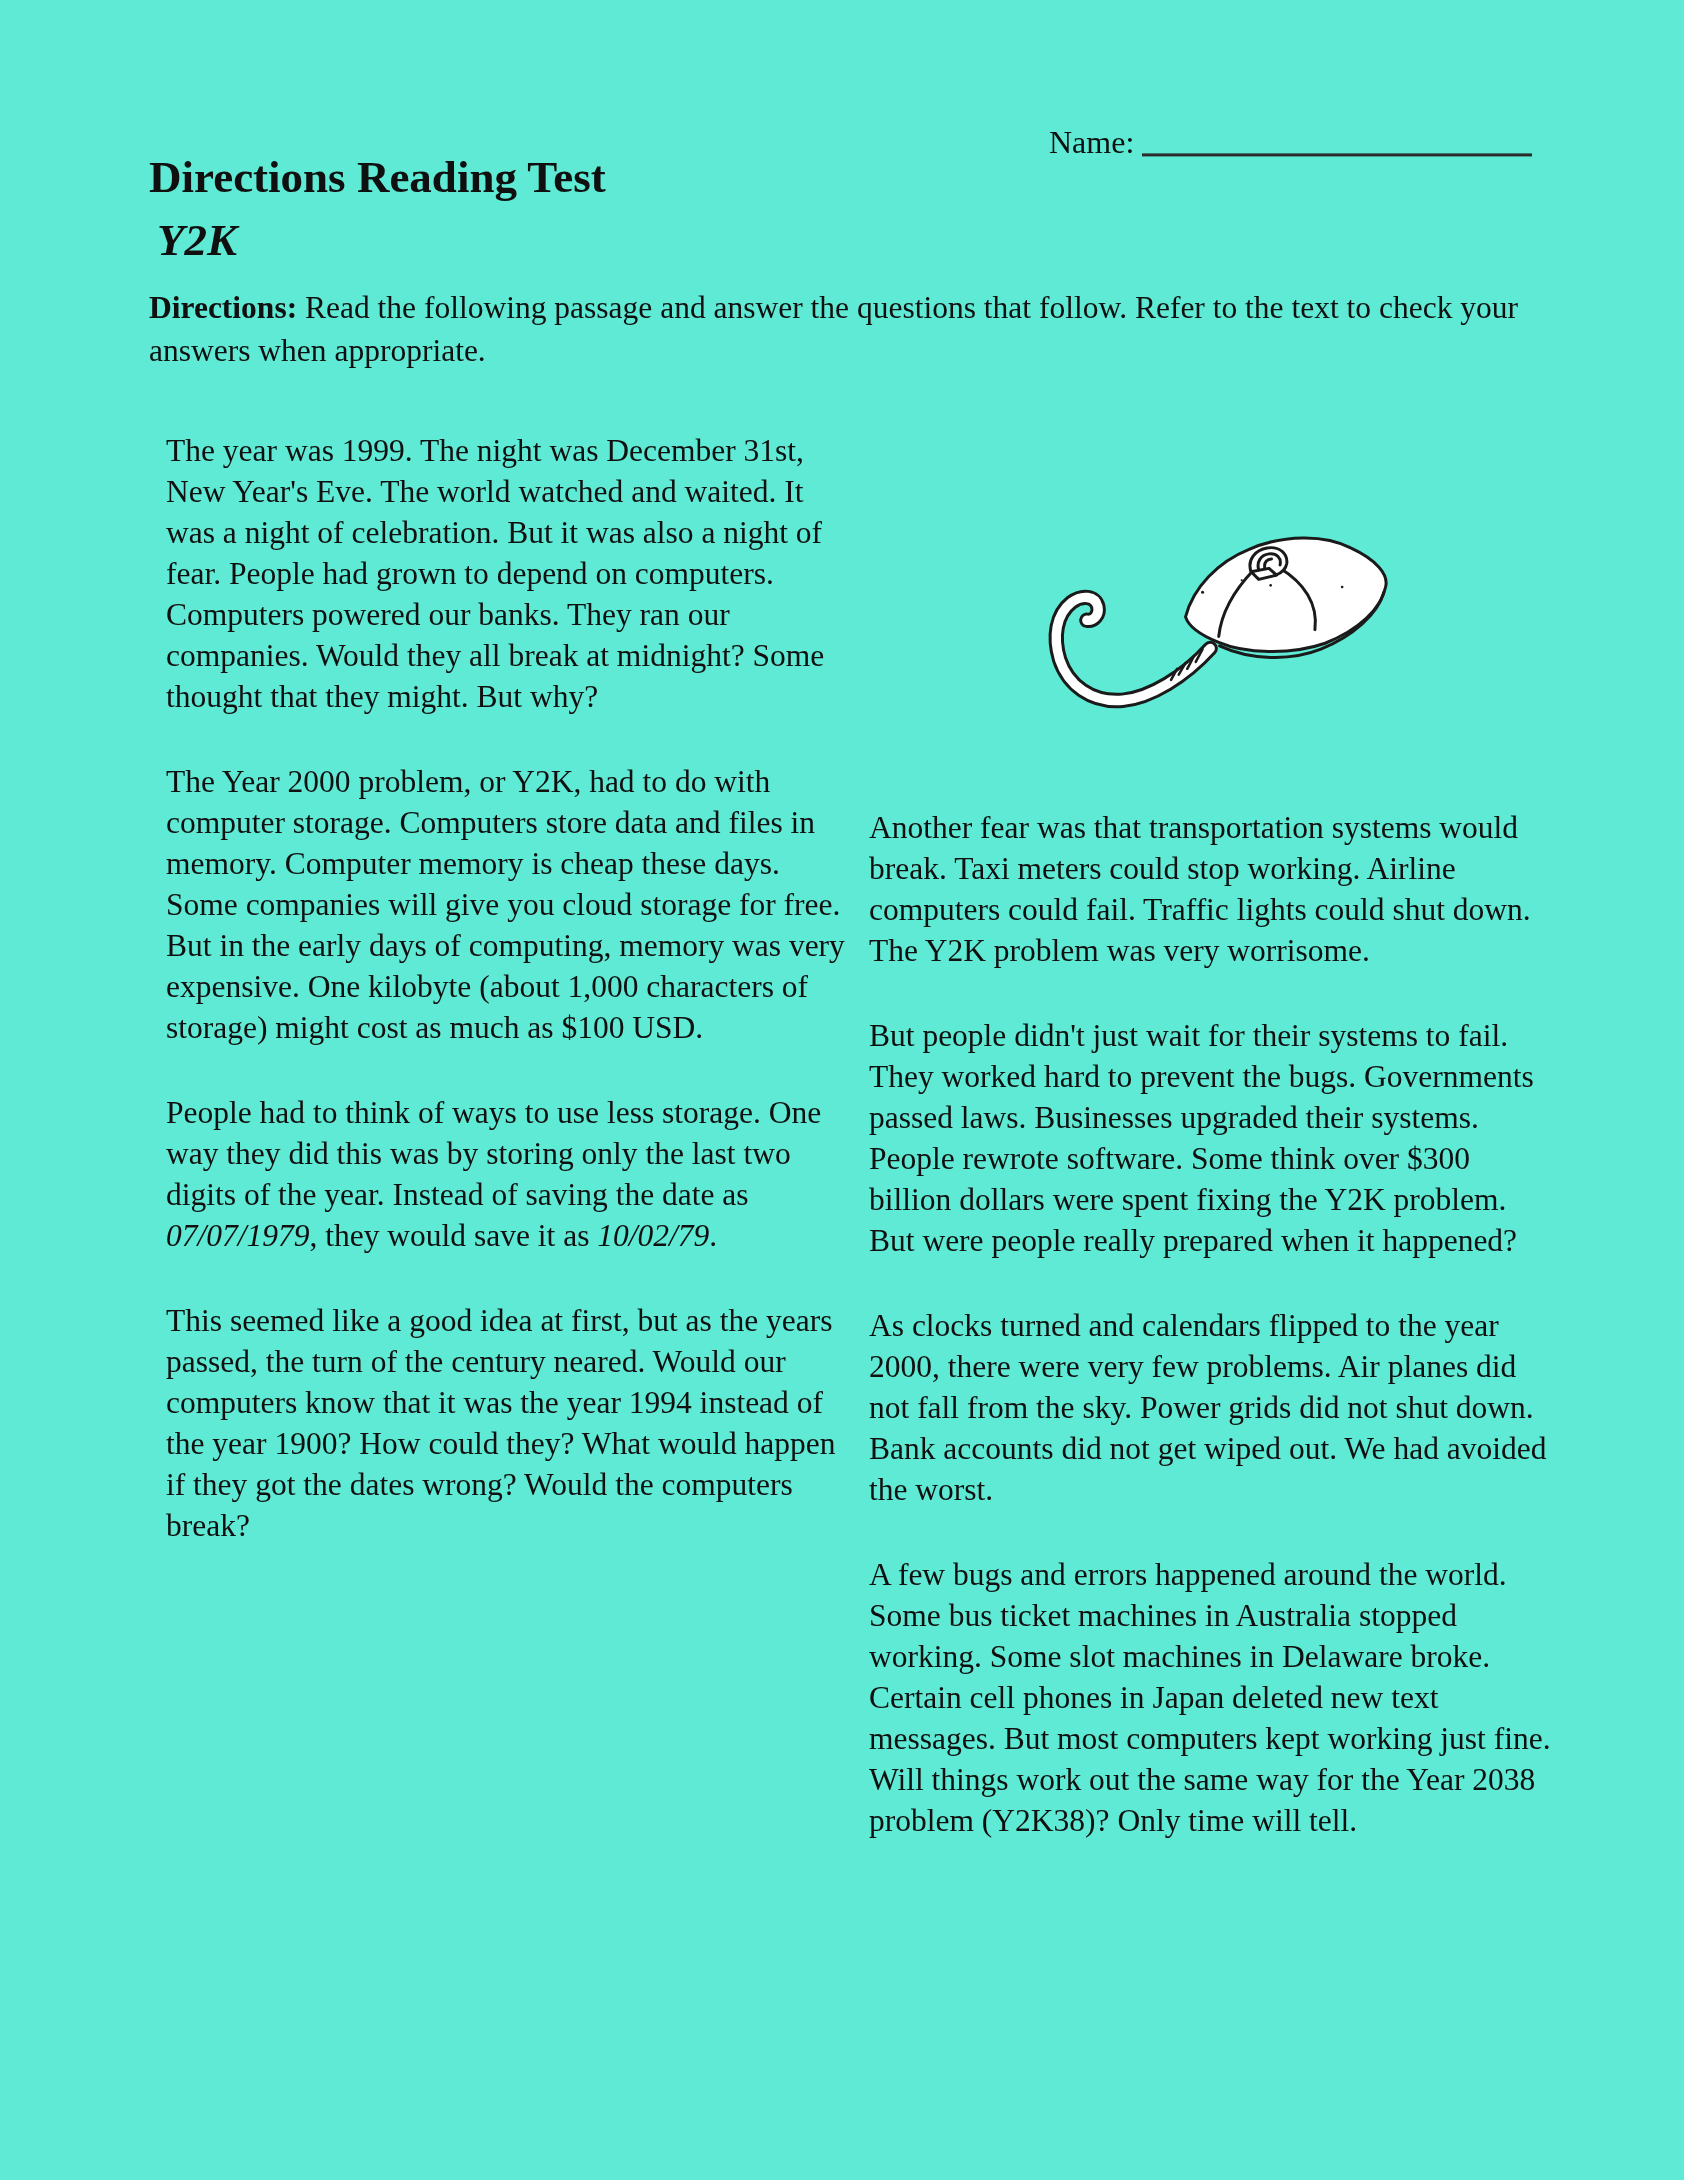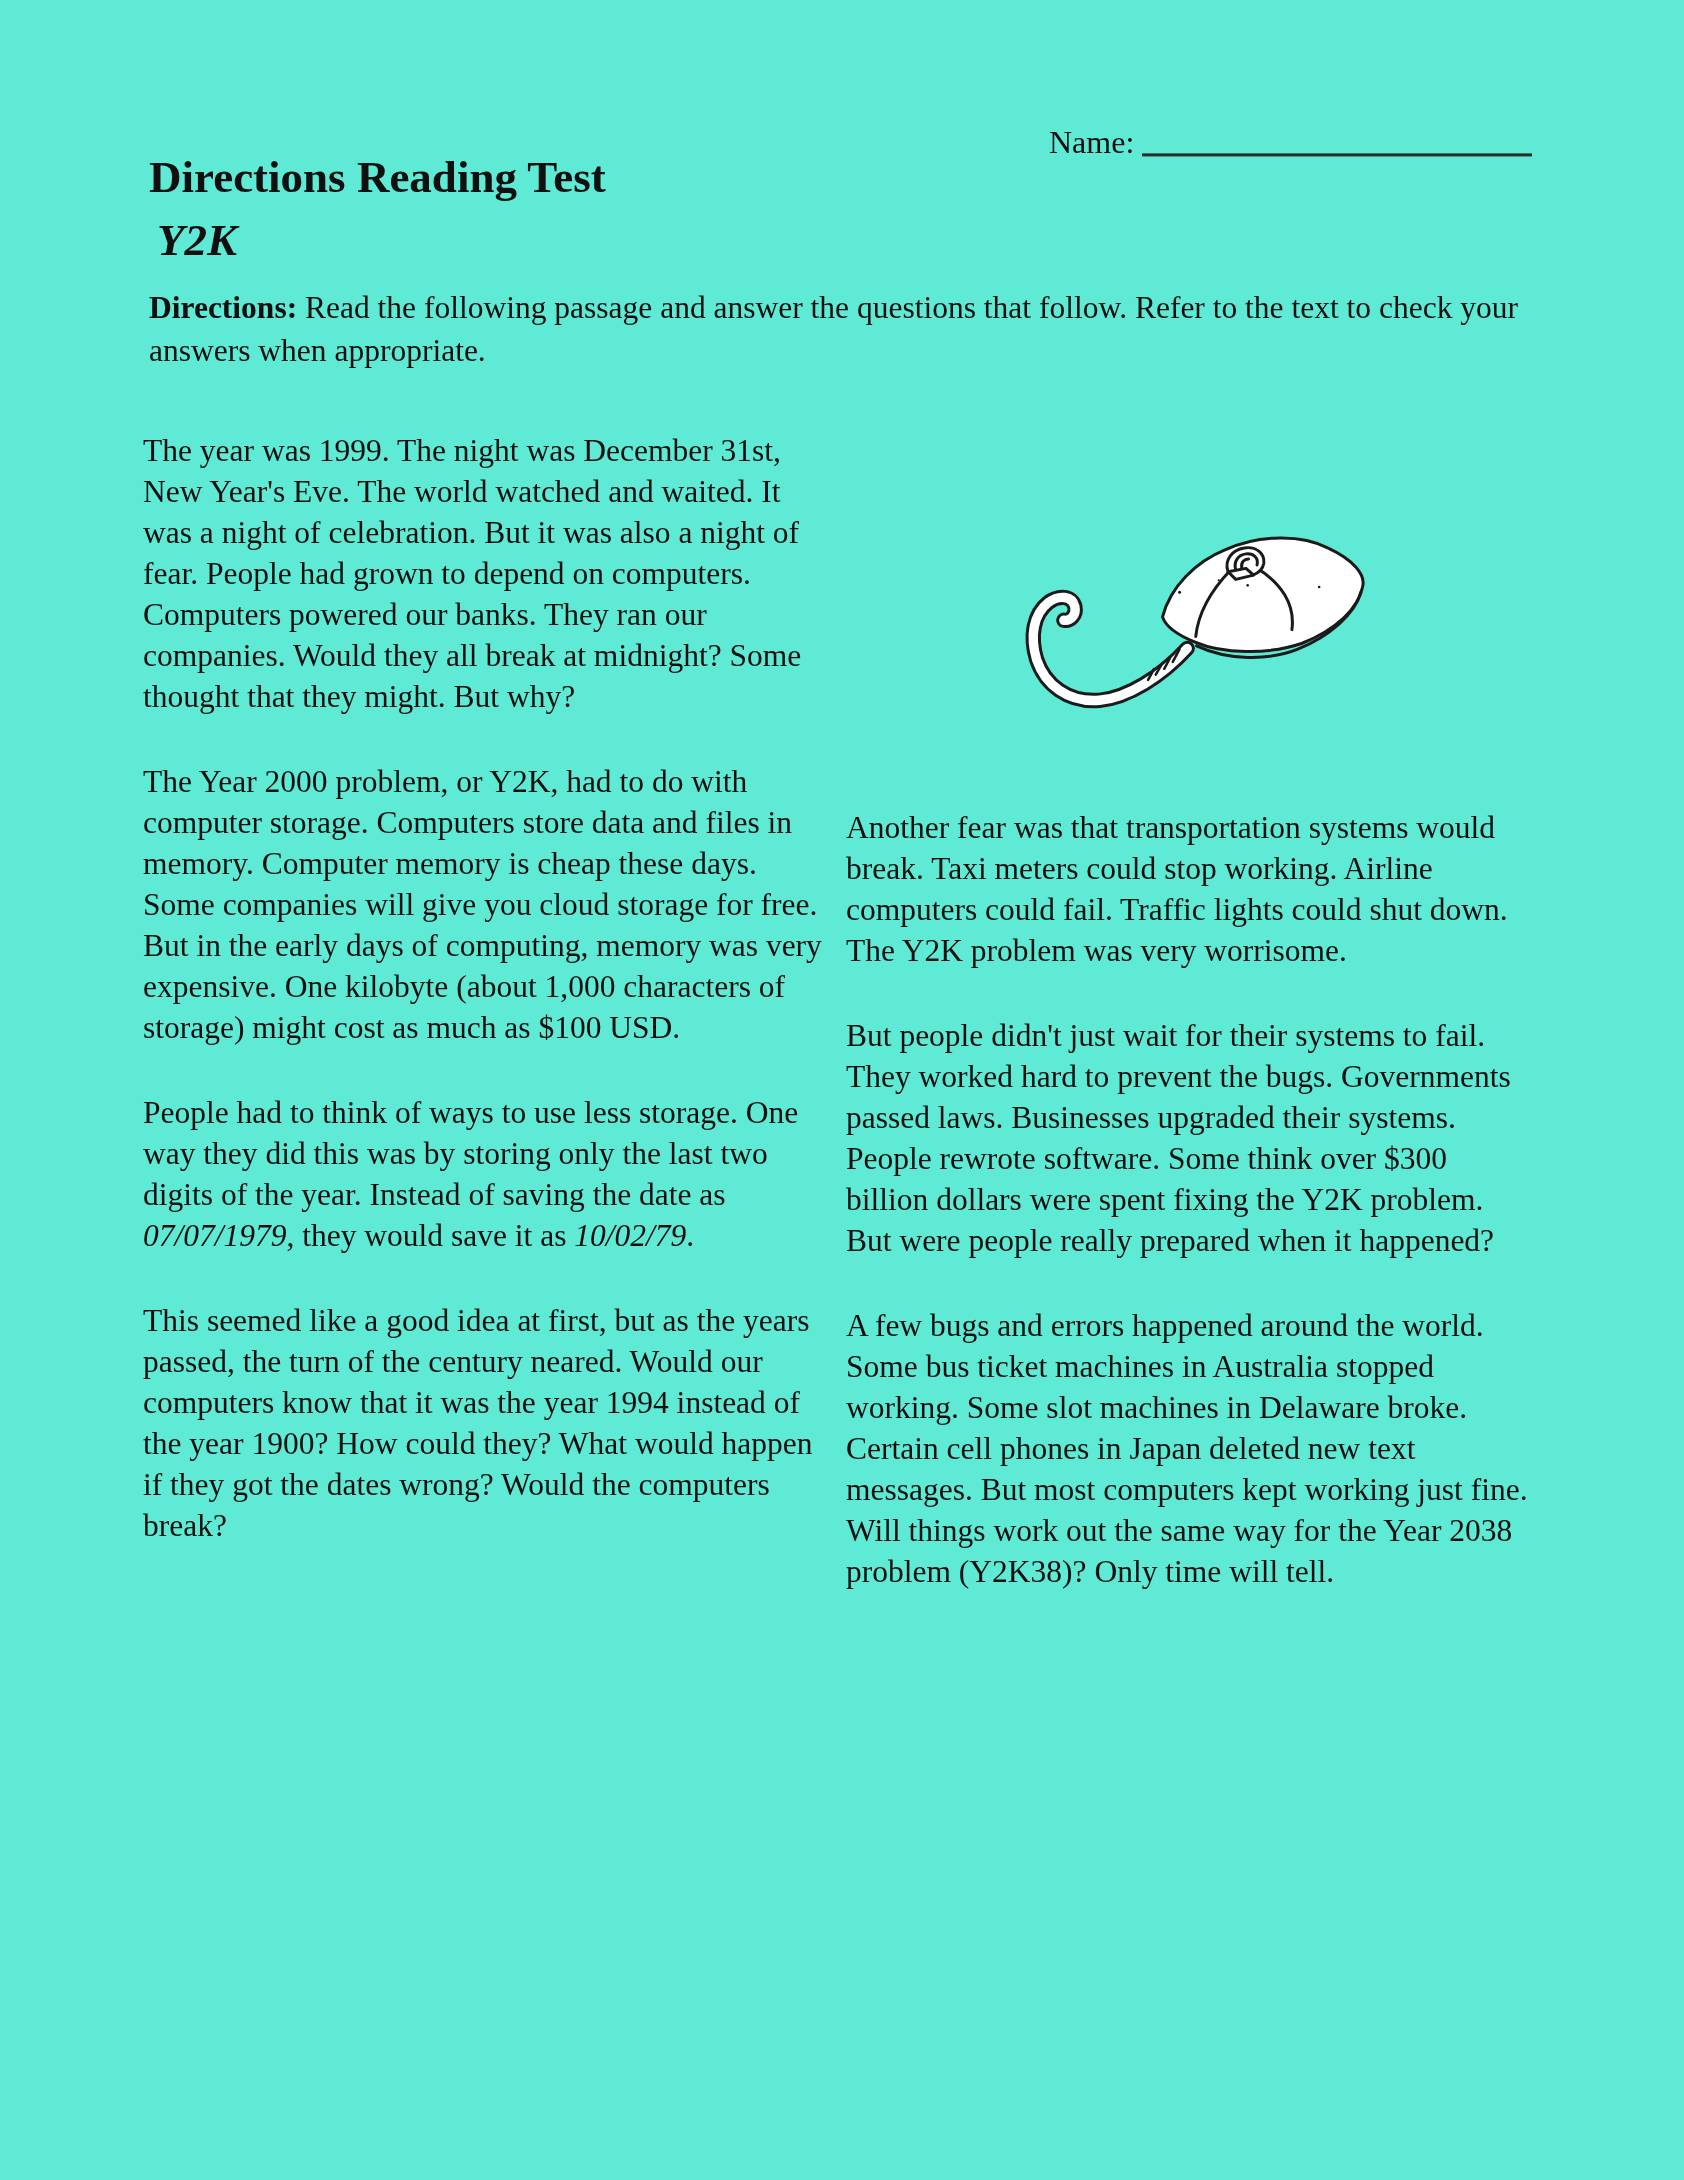--- a/index.html
+++ b/index.html
@@ -27,21 +27,21 @@
   .title-block h2{
     margin:8px;font-size:45px;line-height:55px;font-weight:bold;font-style:italic;
   }
   .directions{
     position:absolute;left:149px;top:286px;width:1405px;
     font-size:31.5px;line-height:43px;
   }
   .b{font-weight:bold;}
   .it{font-style:italic;}
   .columns{
-    position:absolute;left:143px;top:430px;
+    position:absolute;left:166px;top:430px;
     display:flex;gap:17px;align-items:flex-start;
   }
   .col{width:686px;font-size:31.5px;line-height:41px;}
   .col p{margin:0 0 44px 0;}
   .illu{
     width:358px;height:183px;
     margin:106px 0 88px 175px;
   }
   .illu svg{display:block;width:358px;height:183px;}
 </style>
@@ -116,18 +116,19 @@
               <circle cx="350" cy="60" r="1.5"></circle>
               <circle cx="266" cy="58" r="1.5"></circle>
               <circle cx="232" cy="52" r="1.3"></circle>
             </g>
           </g>
         </svg>
       </div>
 
       <p><span>Another fear was that transportation systems would break. Taxi meters could stop working. Airline computers could fail. Traffic lights could shut down. The Y2K problem was very worrisome.</span></p>
       <p><span>But people didn't just wait for their systems to fail. They worked hard to prevent the bugs. Governments passed laws. Businesses upgraded their systems. People rewrote software. Some think over $300 billion dollars were spent fixing the Y2K problem. But were people really prepared when it happened?</span></p>
+      <p><span>As clocks turned and calendars flipped to the year 2000, there were very few problems. Air planes did not fall from the sky. Power grids did not shut down. Bank accounts did not get wiped out. We had avoided the worst.</span></p>
       <p><span>A few bugs and errors happened around the world. Some bus ticket machines in Australia stopped working. Some slot machines in Delaware broke. Certain cell phones in Japan deleted new text messages. But most computers kept working just fine. Will things work out the same way for the Year 2038 problem (Y2K38)? Only time will tell.</span></p>
     </div>
 
   </div>
 </div>
 
 
 </body></html>

